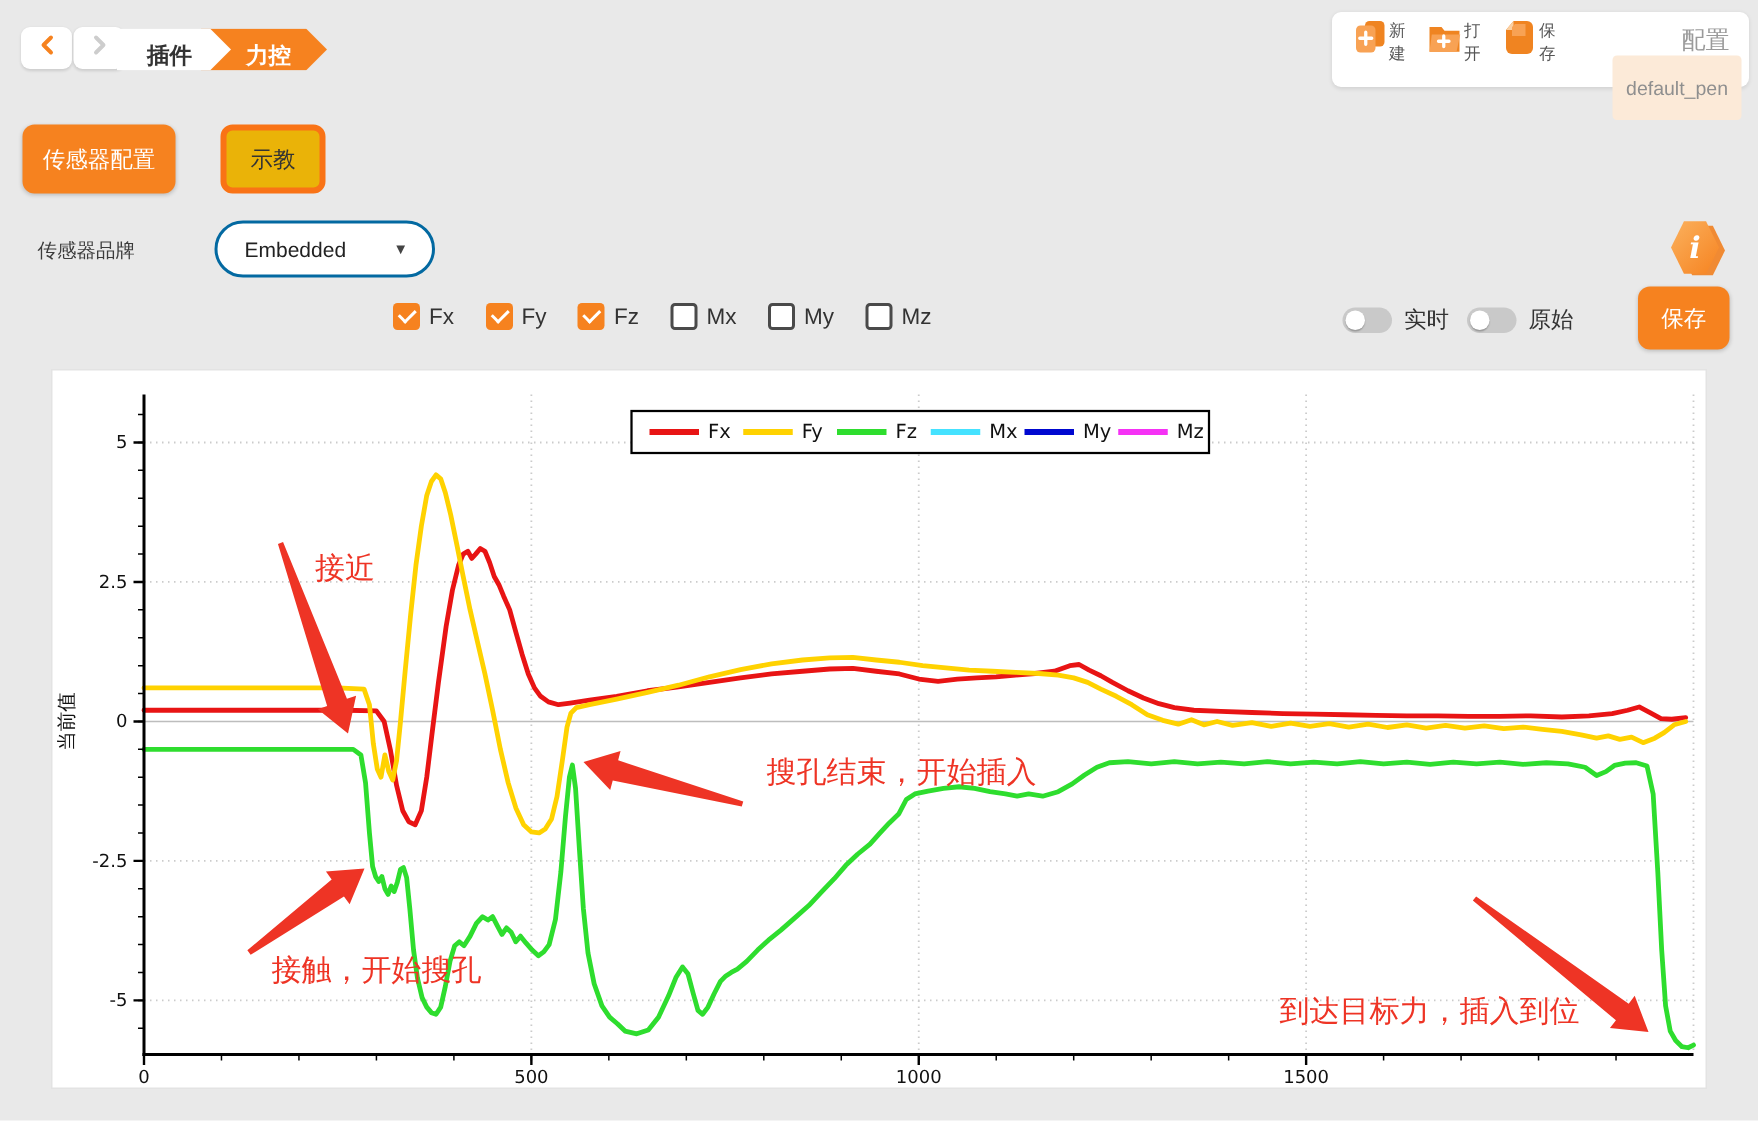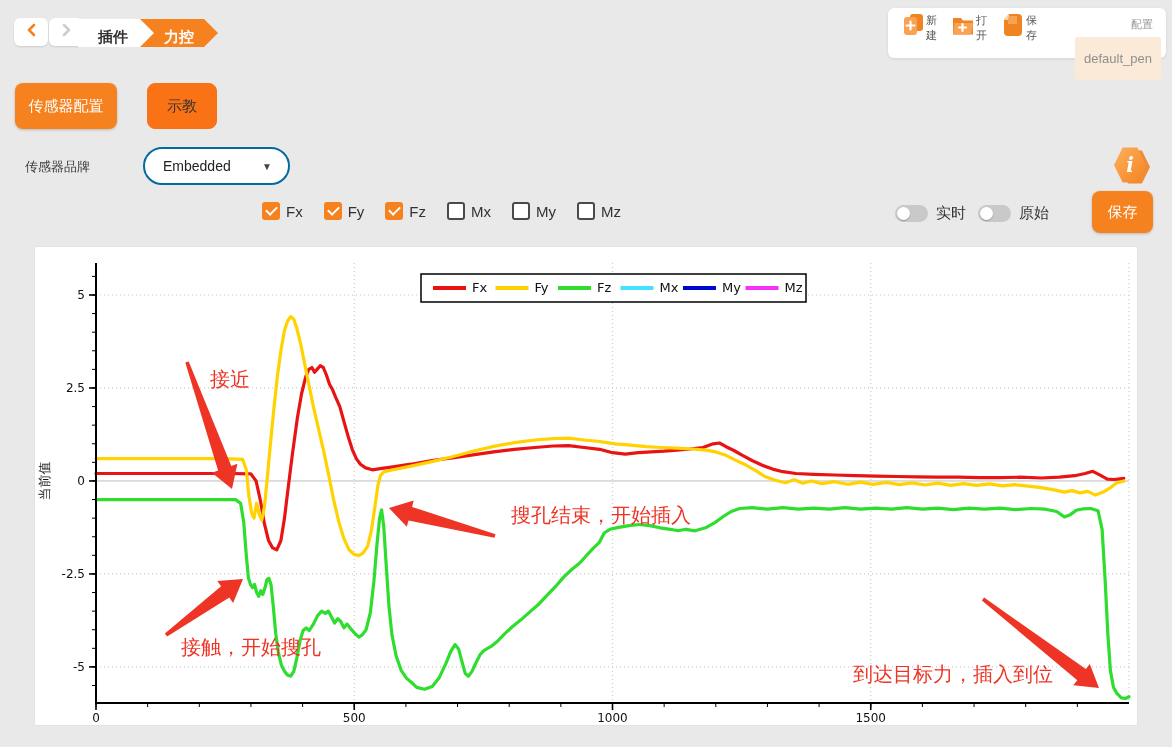--- a/index.html
+++ b/index.html
@@ -11,26 +11,26 @@
   .navbtn { width:34px; height:28px; background:#fff; border-radius:6px; box-shadow:0 1px 2px rgba(0,0,0,.12); display:flex; align-items:center; justify-content:center; cursor:pointer; }
   .crumb { height:28px; display:flex; align-items:flex-end; font-size:15px; font-weight:bold; }
   .crumb-white { background:#fff; color:#333; clip-path:polygon(0 0, calc(100% - 14px) 0, 100% 50%, calc(100% - 14px) 100%, 0 100%); z-index:2; padding:0 26px 0 20px; }
   .crumb-orange { background:#f6821f; color:#fff; clip-path:polygon(0 0, calc(100% - 14px) 0, 100% 50%, calc(100% - 14px) 100%, 0 100%); z-index:1; padding:0 24px 0 30px; }
 
   
   .toolcard { left:888px; top:8px; width:278px; height:50px; background:#fff; border-radius:6px; box-shadow:0 1px 3px rgba(0,0,0,.10); }
   .toolitems { position:absolute; left:12px; top:4px; display:flex; gap:8px; }
   .toolitem { width:42px; display:flex; flex-direction:row; align-items:center; cursor:pointer; }
   .toolitem .lbl { font-size:11px; color:#555; margin-top:0px; }
-  .cfg-label { position:absolute; right:13px; top:9px; font-size:11px; color:#9a9a9a; }
+  .cfg-label { position:absolute; right:13px; top:9px; font-size:16px; color:#9a9a9a; }
   .cfg-value { position:absolute; right:5px; top:29px; background:#fcead8; color:#8f8f8f; font-size:13px; padding:14px 9px; border-radius:3px; }
 
   
   .tab-active { left:15px; top:83px; width:102px; height:46px; background:#f6821f; color:#fff; border-radius:8px; font-size:15px; display:flex; align-items:center; justify-content:center; box-shadow:0 1px 3px rgba(0,0,0,.2); cursor:pointer; }
-  .tab-plain  { left:147px; top:83px; width:70px; height:46px; background:#f97316; color:#333; border:1px solid #f97316; border-radius:8px; font-size:15px; display:flex; align-items:center; justify-content:center; cursor:pointer; }
+  .tab-plain  { left:147px; top:83px; width:70px; height:46px; background:#eab308; color:#333; border:4px solid #f97316; border-radius:8px; font-size:15px; display:flex; align-items:center; justify-content:center; cursor:pointer; }
 
   
   .brand-label { left:25px; top:158px; font-size:13px; color:#3c3c3c; }
   .dropdown { left:143px; top:147px; width:147px; height:38px; background:#fff; border:2px solid #0369a1; border-radius:19px; display:flex; align-items:center; padding:0 16px 0 18px; cursor:pointer; }
   .dropdown .val { font-size:14px; color:#222; flex:1; }
   .dropdown .caret { font-size:10px; color:#444; }
   .info-hex { left:1114px; top:146px; width:36px; height:40px; cursor:pointer; }
   .hexback { position:absolute; left:6px; top:3px; width:30px; height:36px; background:#f08a33; clip-path:polygon(27% 4%,73% 4%,100% 50%,73% 96%,27% 96%,0 50%); }
   .hexfront { position:absolute; left:0; top:0; width:32px; height:38px; background:linear-gradient(135deg,#fbb25f,#f6821f); clip-path:polygon(27% 4%,73% 4%,100% 50%,73% 96%,27% 96%,0 50%); display:flex; align-items:center; justify-content:center; }
   .hexfront span { color:#fff; font-family:"DejaVu Serif","Liberation Serif",serif; font-style:italic; font-weight:bold; font-size:20px; }

